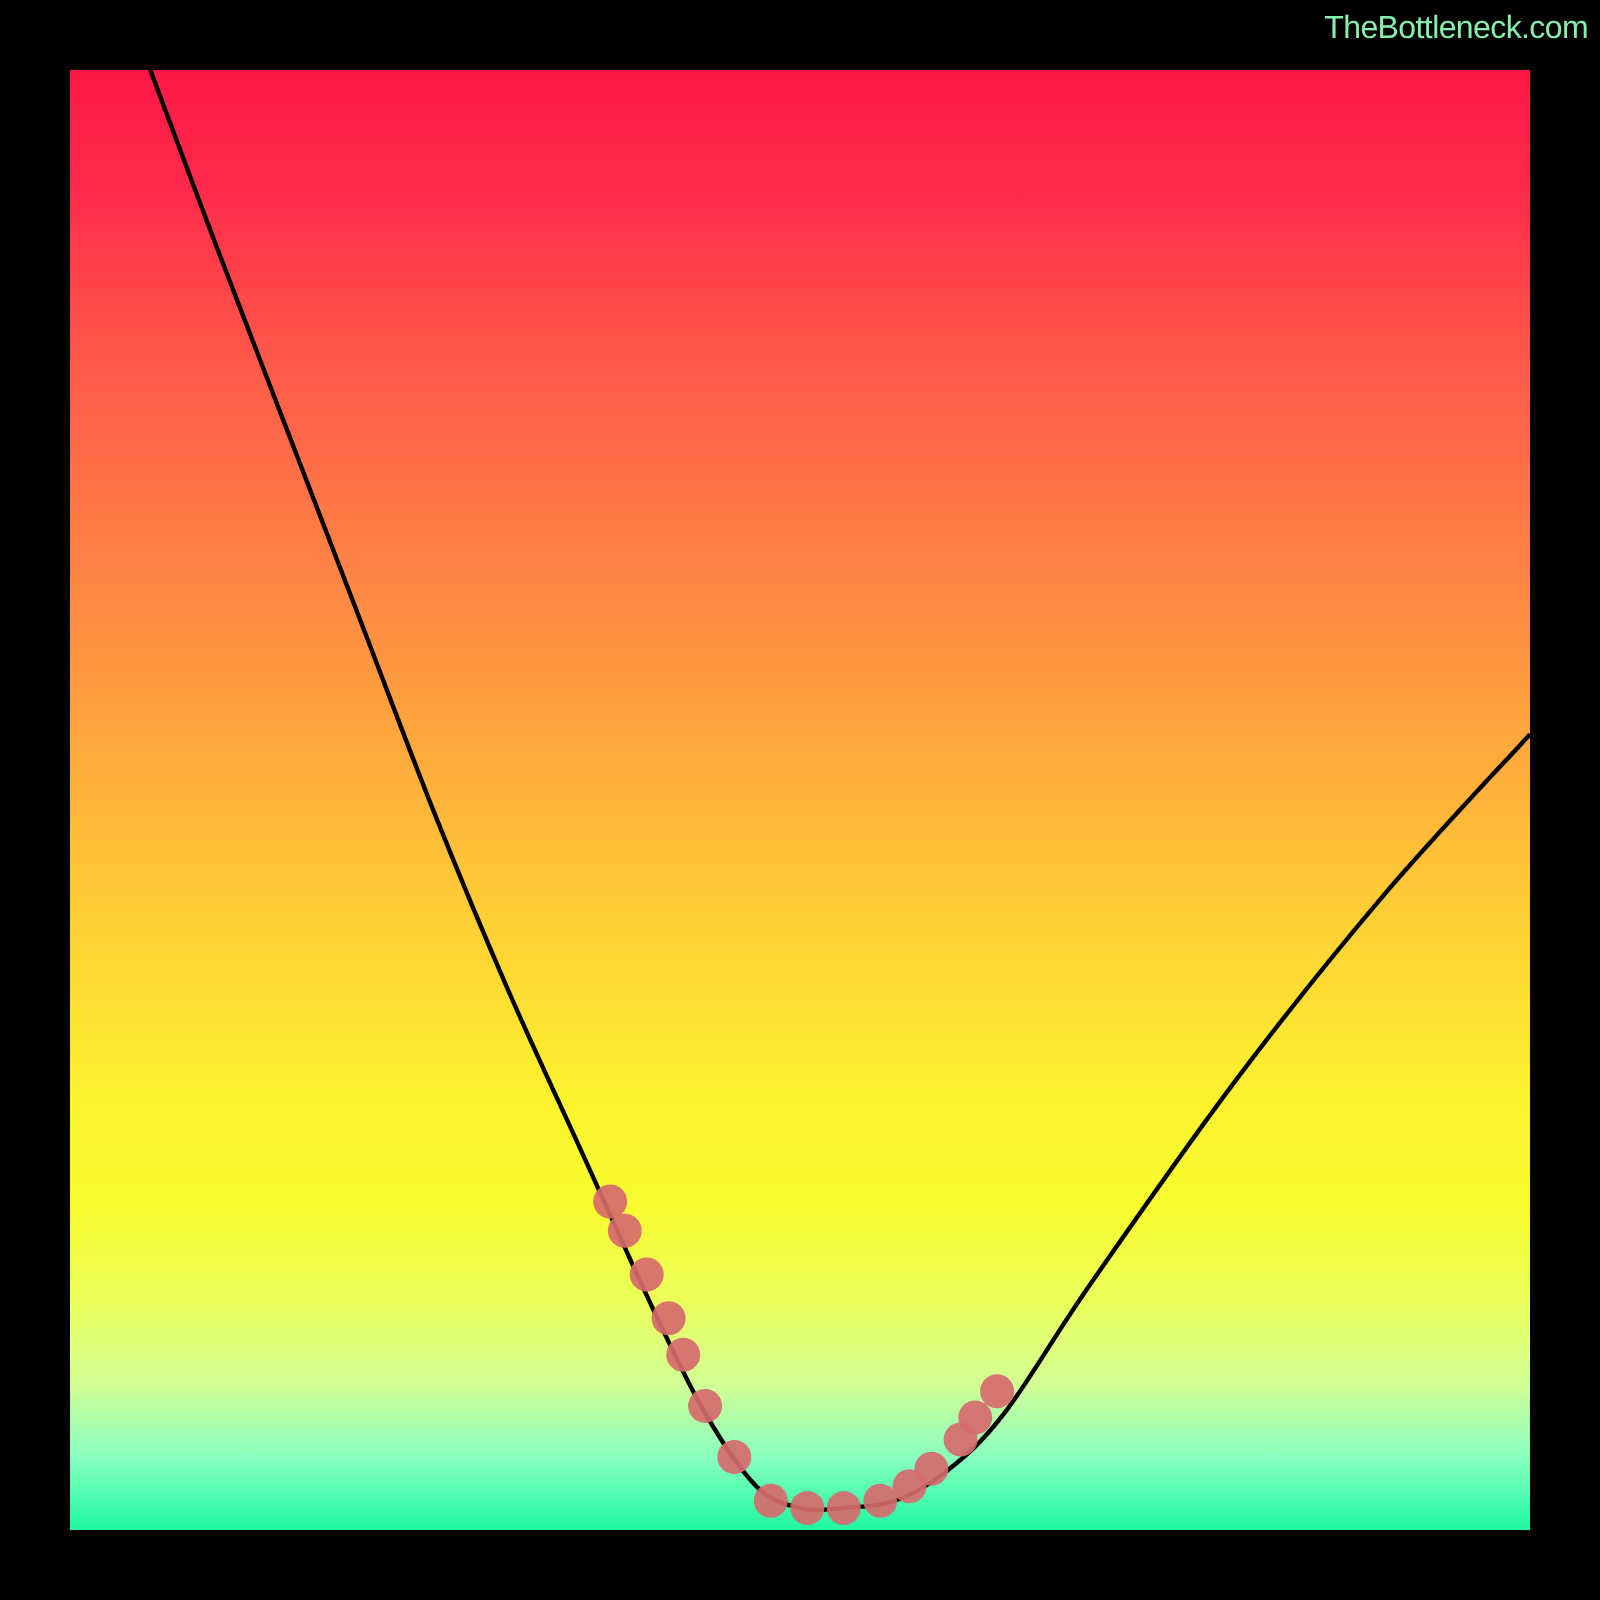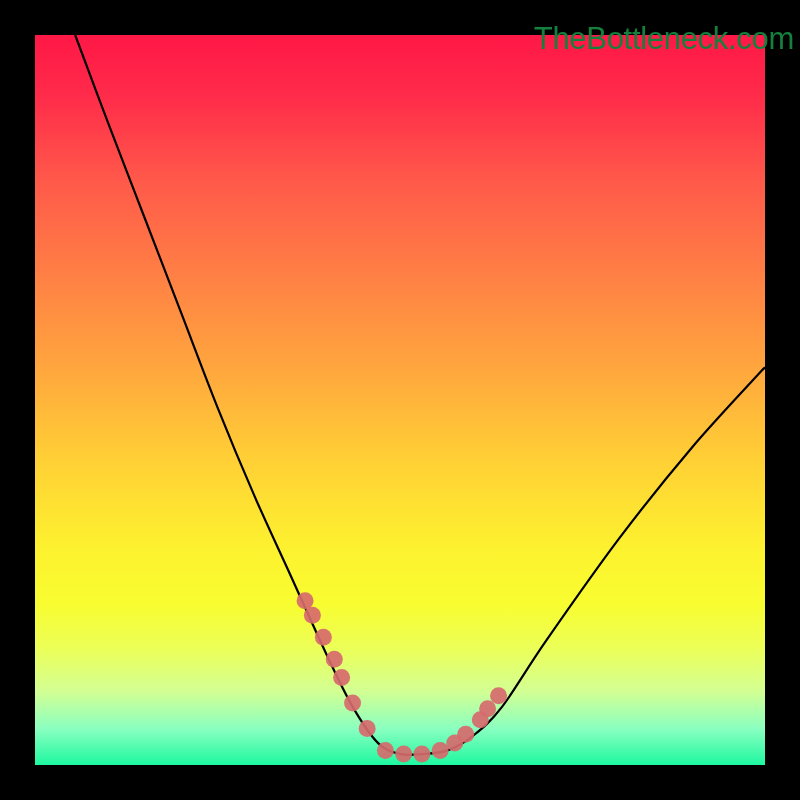--- a/index.html
+++ b/index.html
@@ -36,23 +36,23 @@
       #fdf12f 70%,
       #f8fd30 78%,
       #ecff58 84%,
       #d2ff94 90%,
       #8affc0 95%,
       #1ef8a0 100%);
   }
   .watermark {
     position: absolute;
     right: 6px;
-    top: 21px;
-    color: #15803d;
-    font-size: 31px;
+    top: 6px;
+    color: #86efac;
+    font-size: 16px;
     font-weight: 500;
     font-family: Arial, sans-serif;
     letter-spacing: -0.3px;
   }
   svg.curve {
     position: absolute;
     left: 0;
     top: 0;
     width: 730px;
     height: 730px;

